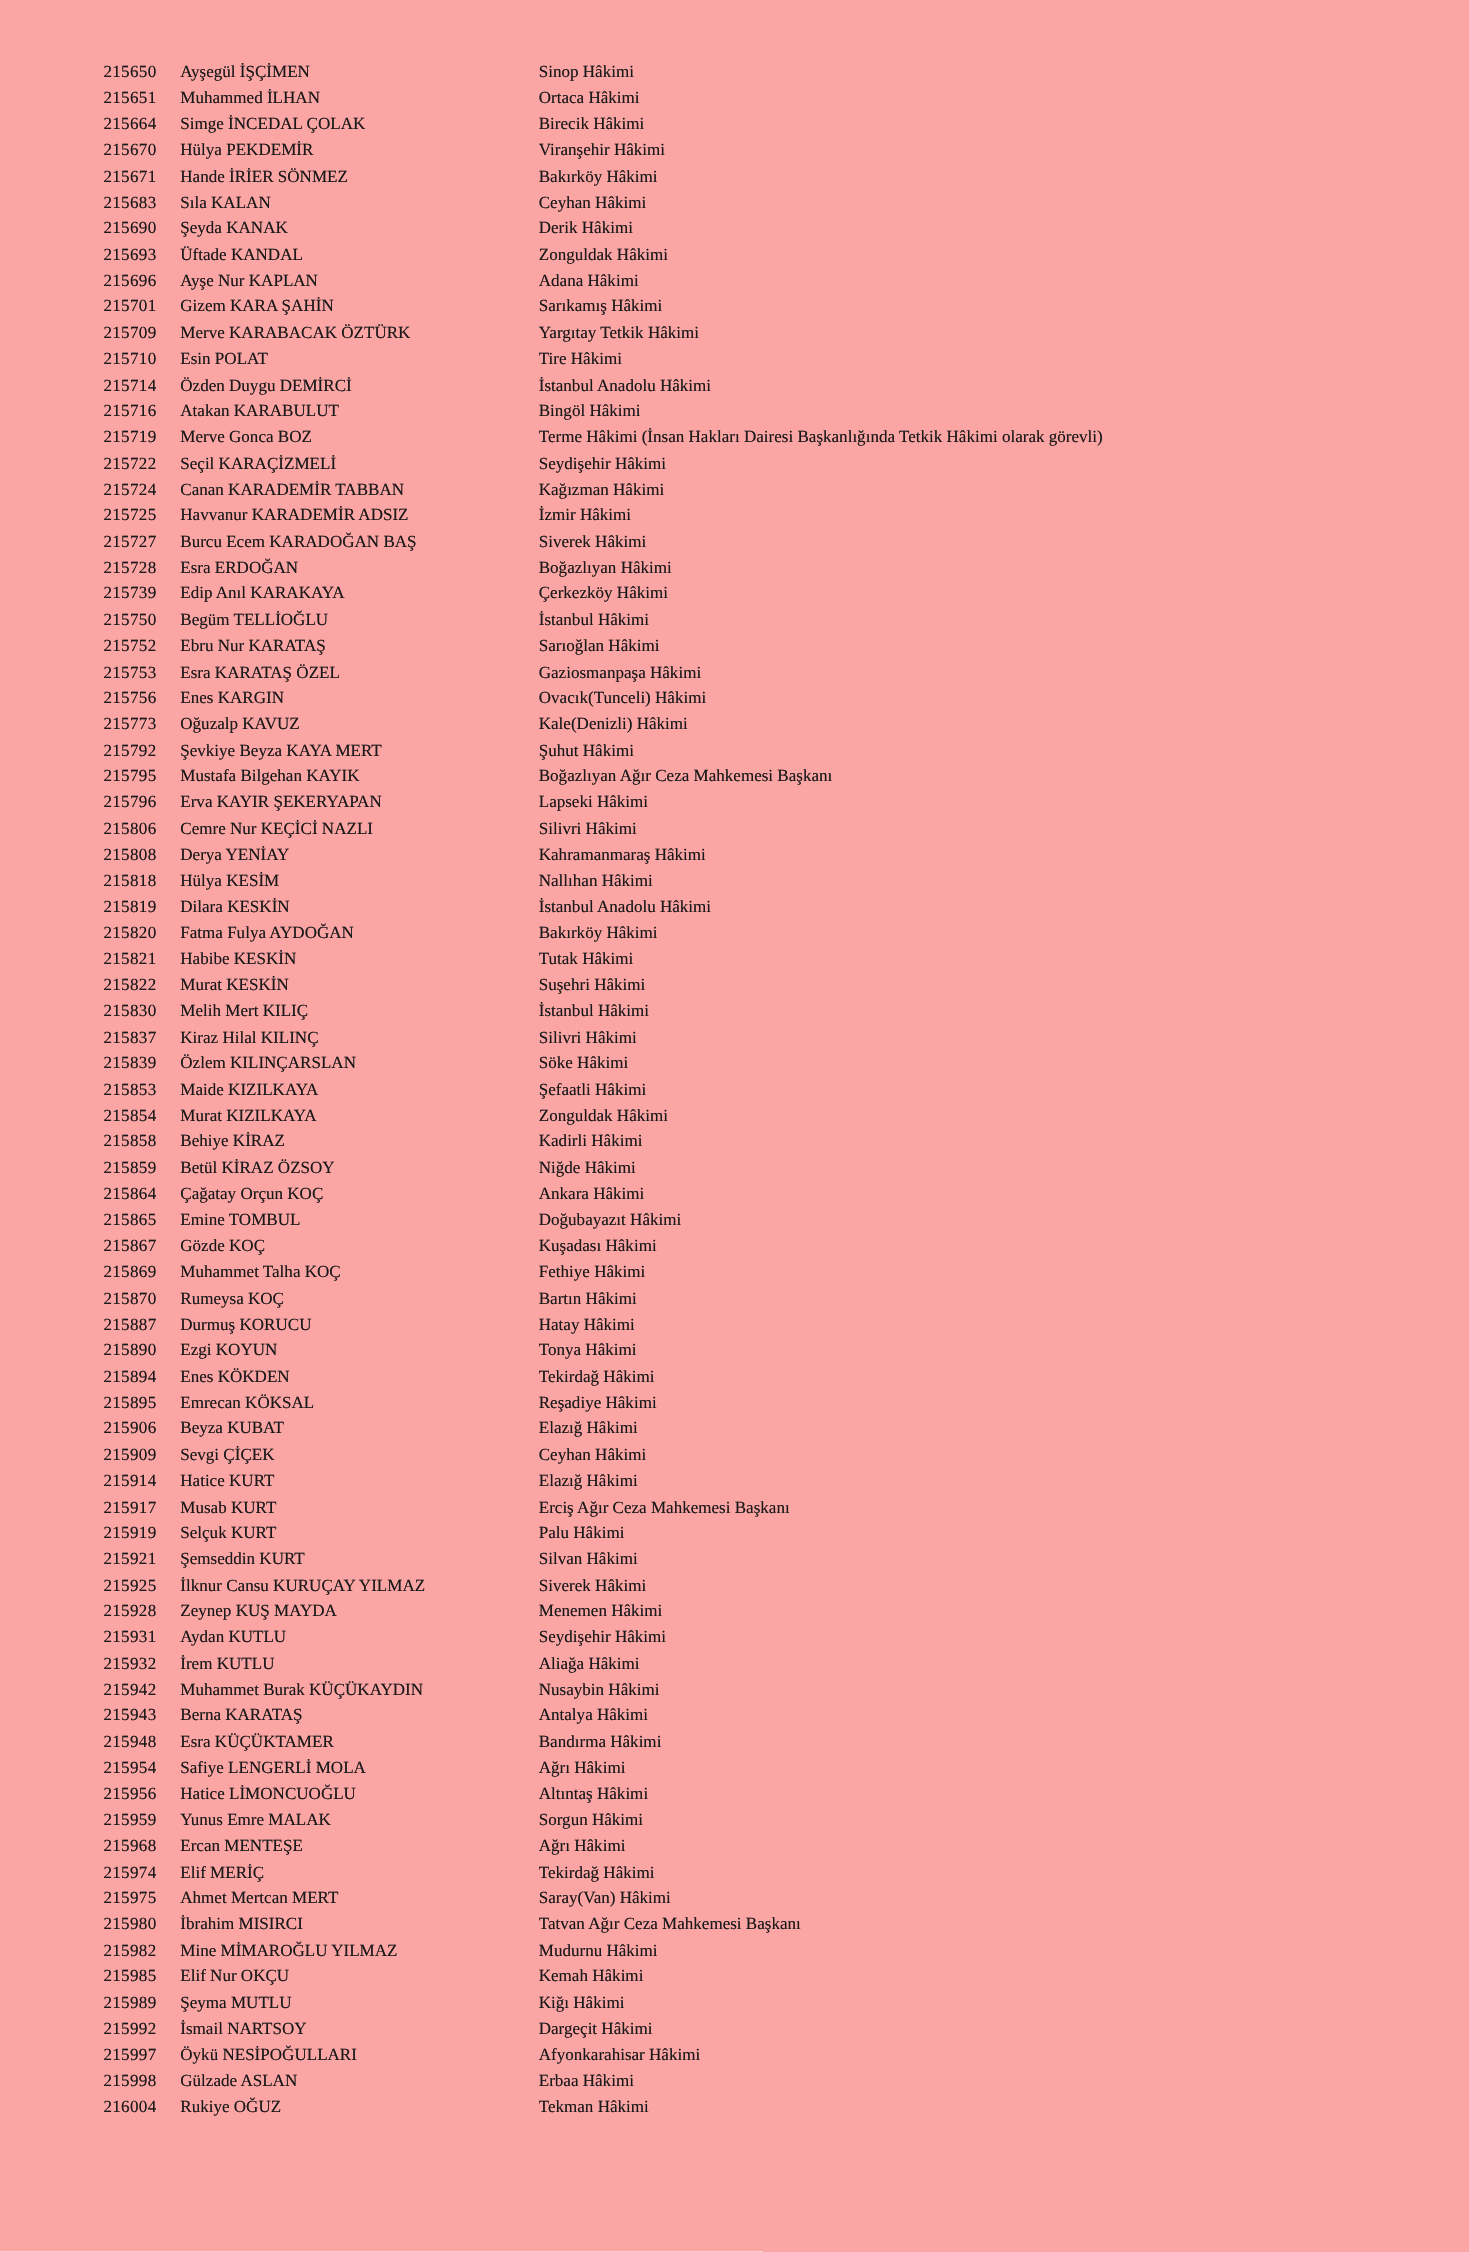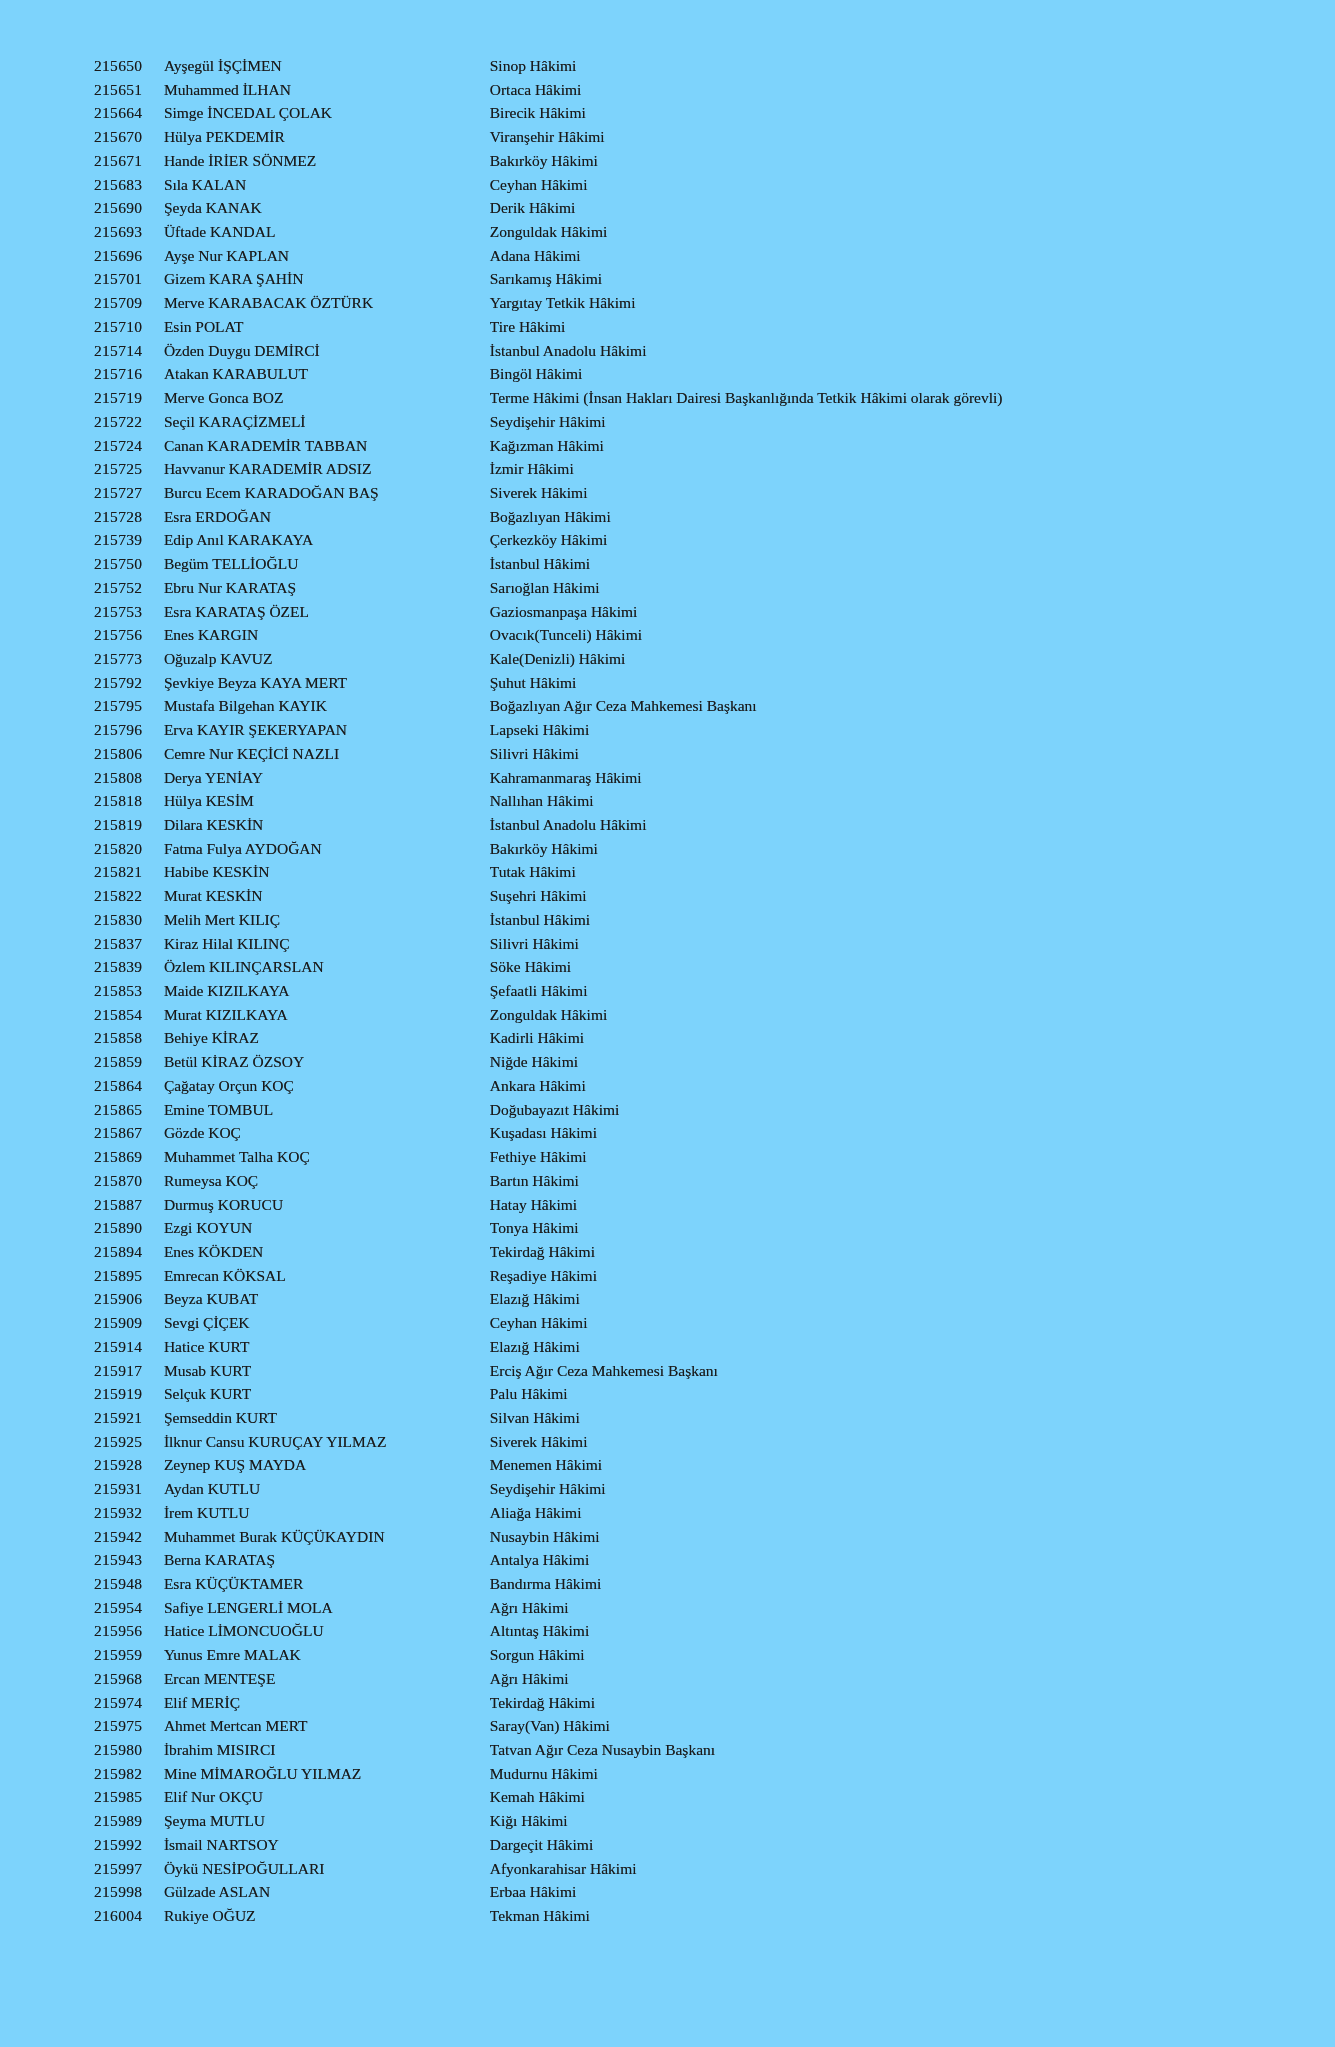--- a/index.html
+++ b/index.html
@@ -4,21 +4,21 @@
 <style>
   html, body {
     margin: 0;
     padding: 0;
     background: #ffffff;
   }
   .page {
     position: relative;
     width: 1335px;
     height: 2047px;
-    background: #7dd3fc;
+    background: #fca5a5;
     overflow: hidden;
     font-family: "Liberation Serif", "DejaVu Serif", serif;
   }
   .rows {
     position: absolute;
     top: 54px;
     left: 0;
   }
   .row {
     height: 23.72px;
@@ -471,21 +471,21 @@
 
   <div class="row">
     <span class="cell cell-no">215975</span>
     <span class="cell cell-name">Ahmet Mertcan MERT</span>
     <span class="cell cell-duty">Saray(Van) Hâkimi</span>
   </div>
 
   <div class="row">
     <span class="cell cell-no">215980</span>
     <span class="cell cell-name">İbrahim MISIRCI</span>
-    <span class="cell cell-duty">Tatvan Ağır Ceza Nusaybin Başkanı</span>
+    <span class="cell cell-duty">Tatvan Ağır Ceza Mahkemesi Başkanı</span>
   </div>
 
   <div class="row">
     <span class="cell cell-no">215982</span>
     <span class="cell cell-name">Mine MİMAROĞLU YILMAZ</span>
     <span class="cell cell-duty">Mudurnu Hâkimi</span>
   </div>
 
   <div class="row">
     <span class="cell cell-no">215985</span>

